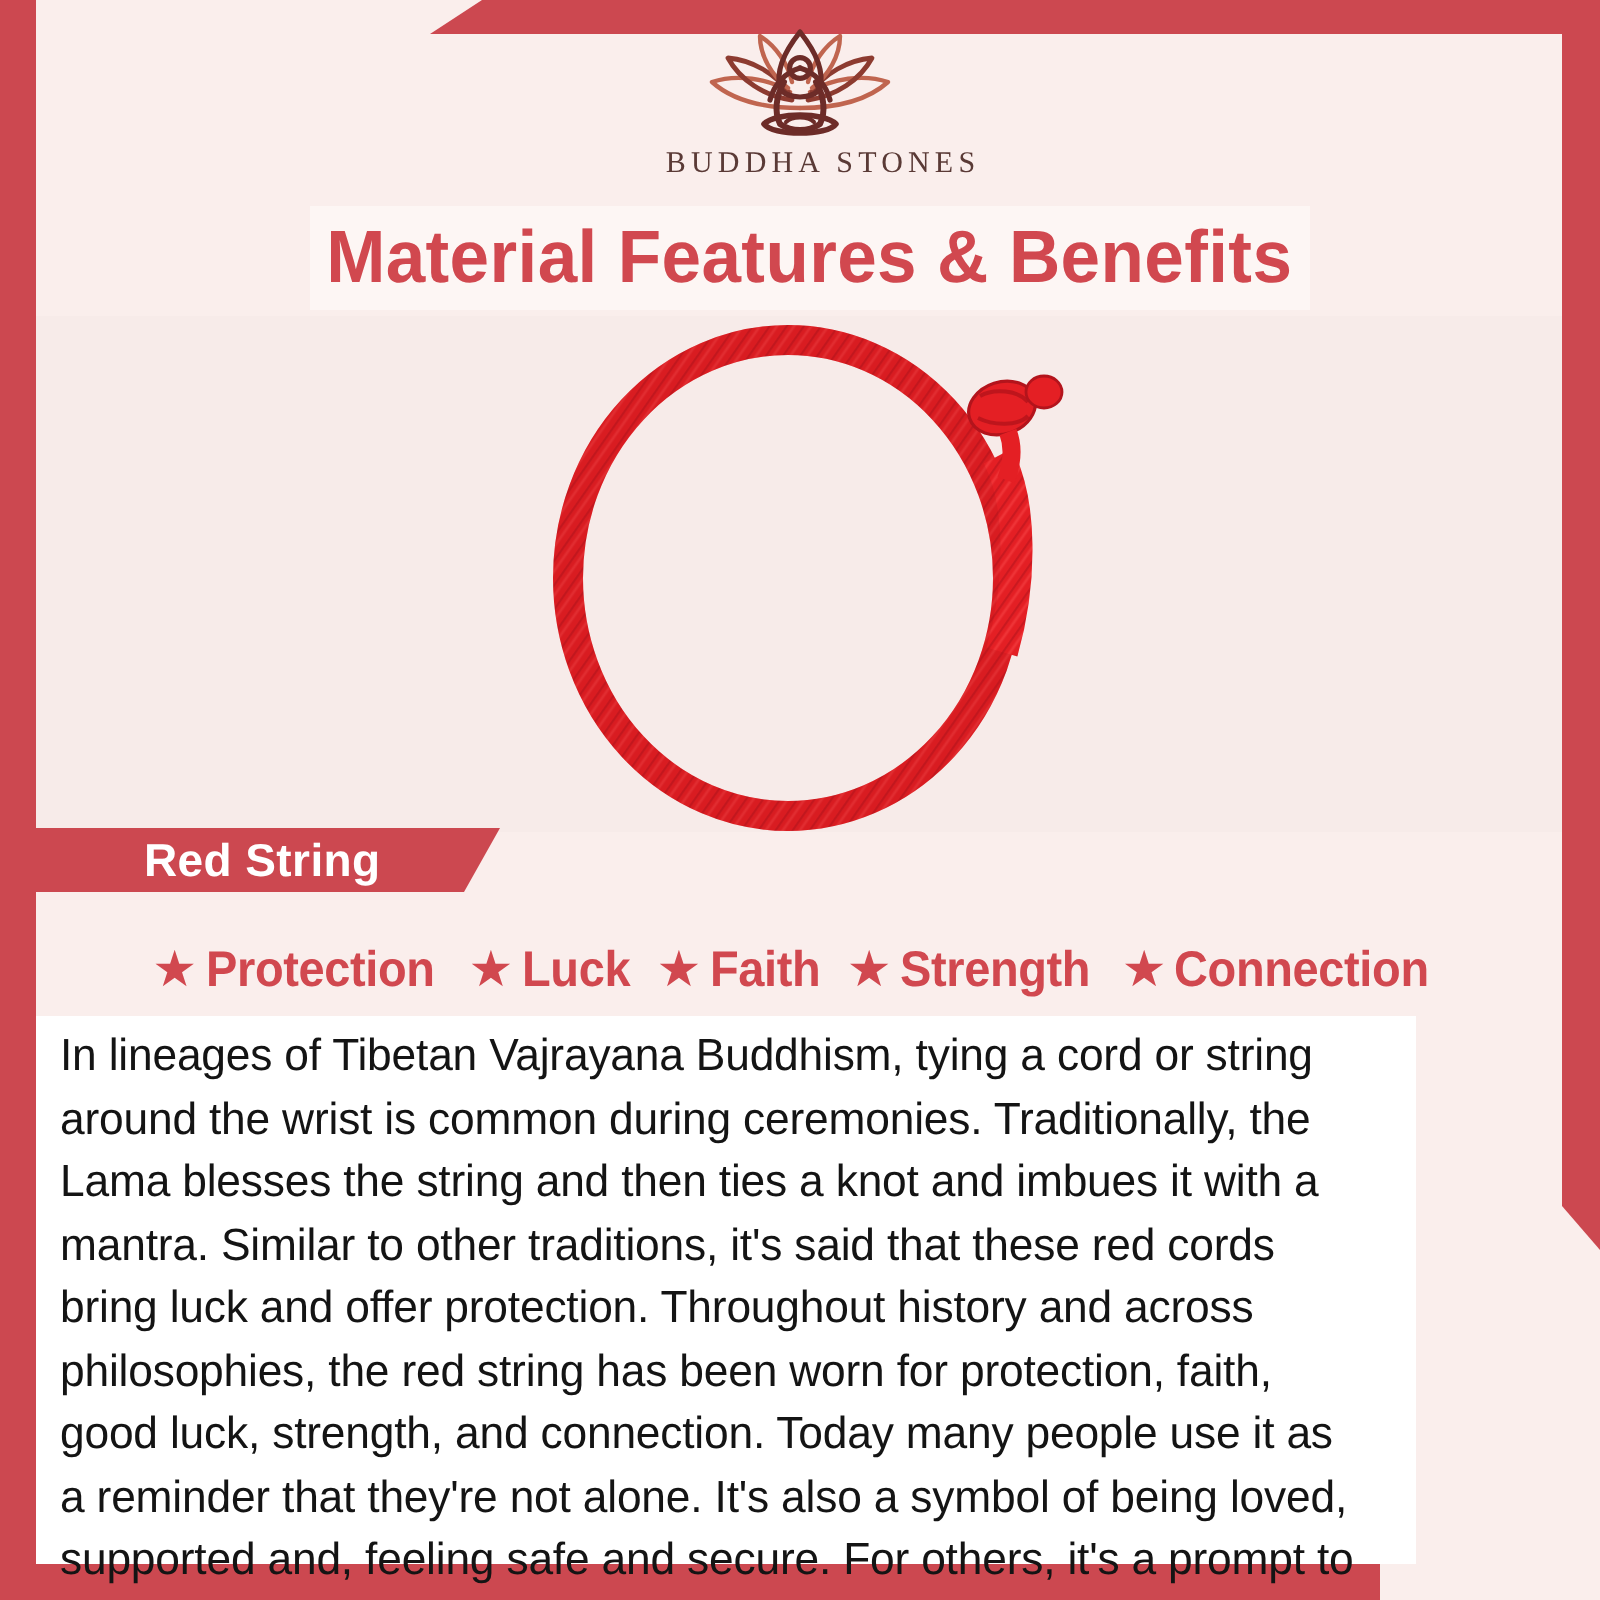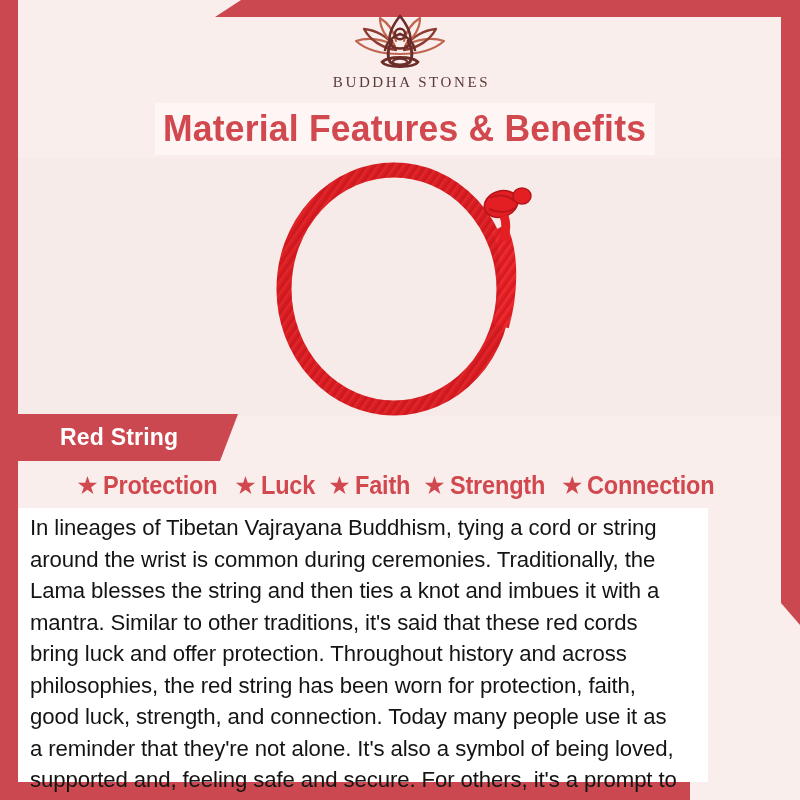--- a/index.html
+++ b/index.html
@@ -112,23 +112,23 @@
   .bracelet {
     position: absolute;
     top: -2px;
     left: 243px;
   }
 
   
   .label-banner {
     position: absolute;
     top: 414px;
-    left: 6px;
+    left: 18px;
     width: 232px;
-    height: 47px;
+    height: 32px;
     background: #cc4850;
     clip-path: polygon(0 0, 100% 0, calc(100% - 18px) 100%, 0 100%);
     display: flex;
     align-items: center;
   }
   .label-text {
     margin-left: 54px;
     font-family: "Liberation Sans Narrow", "Liberation Sans", sans-serif;
     font-size: 23px;
     font-weight: bold;

